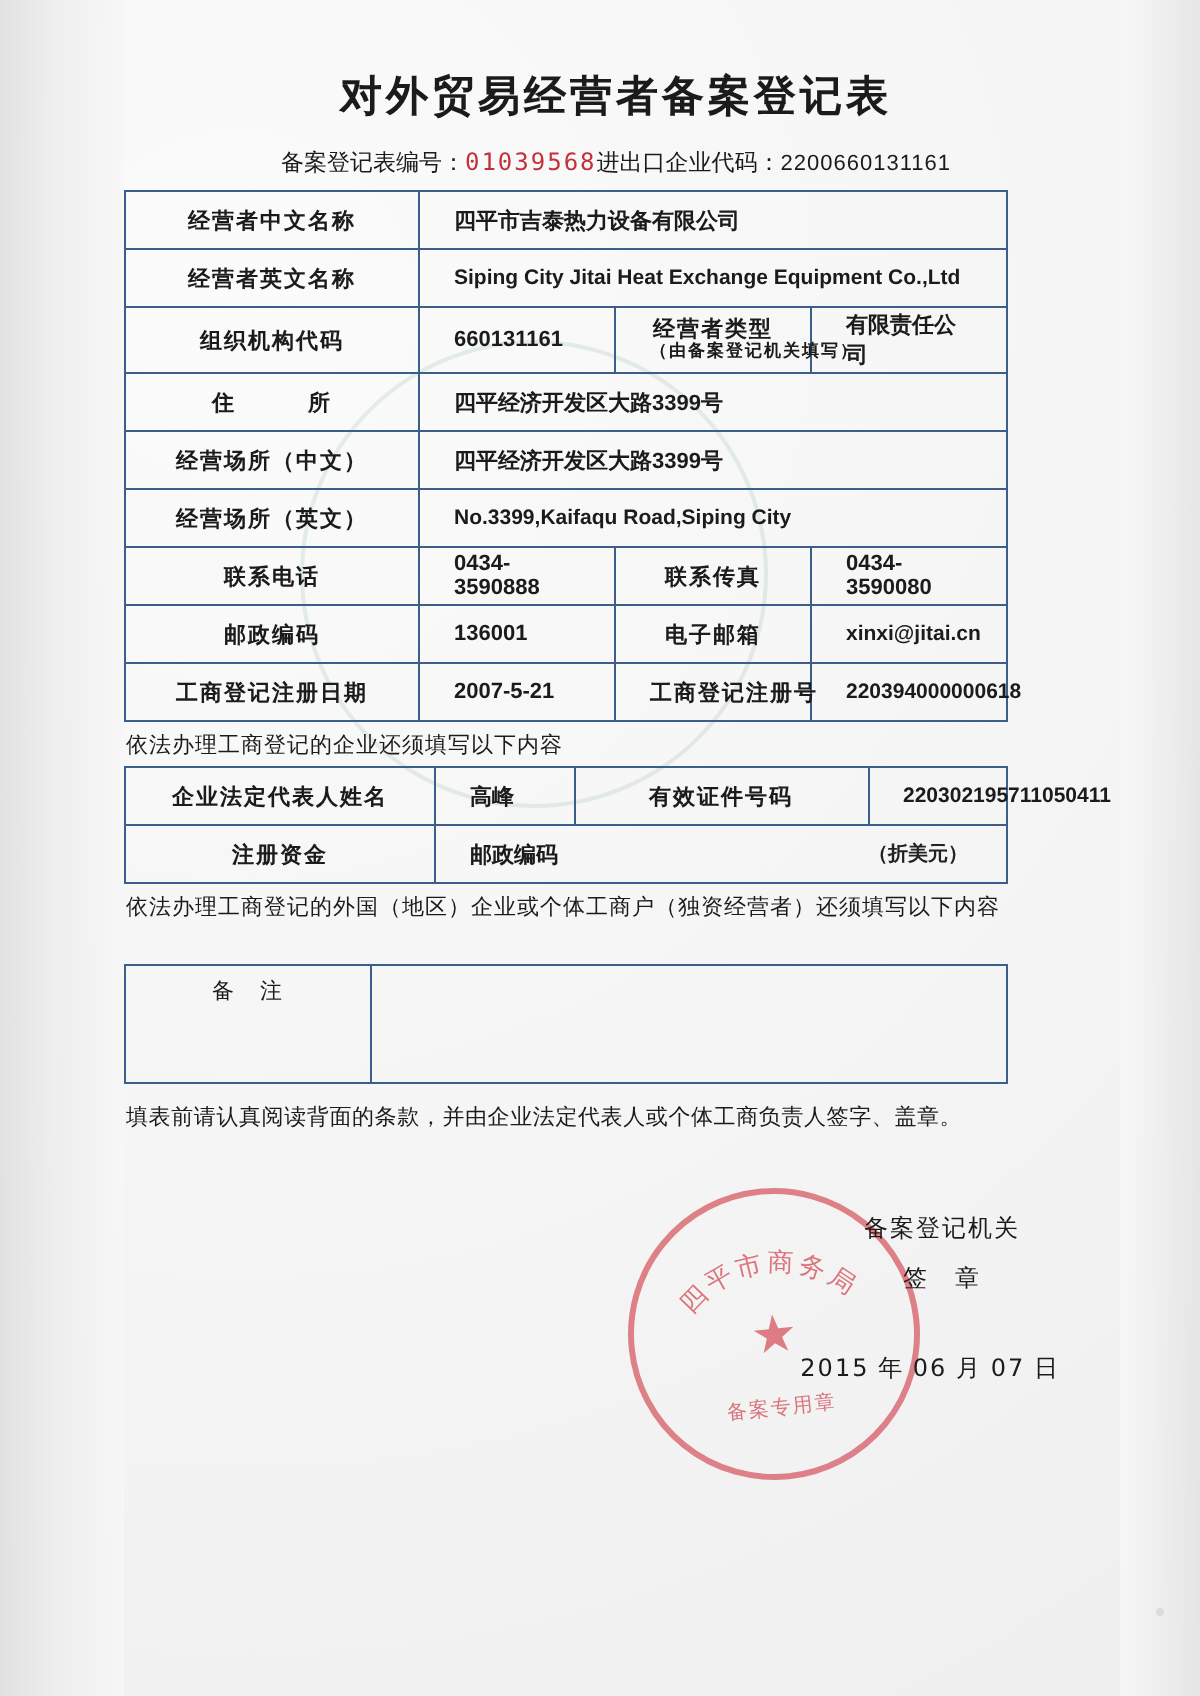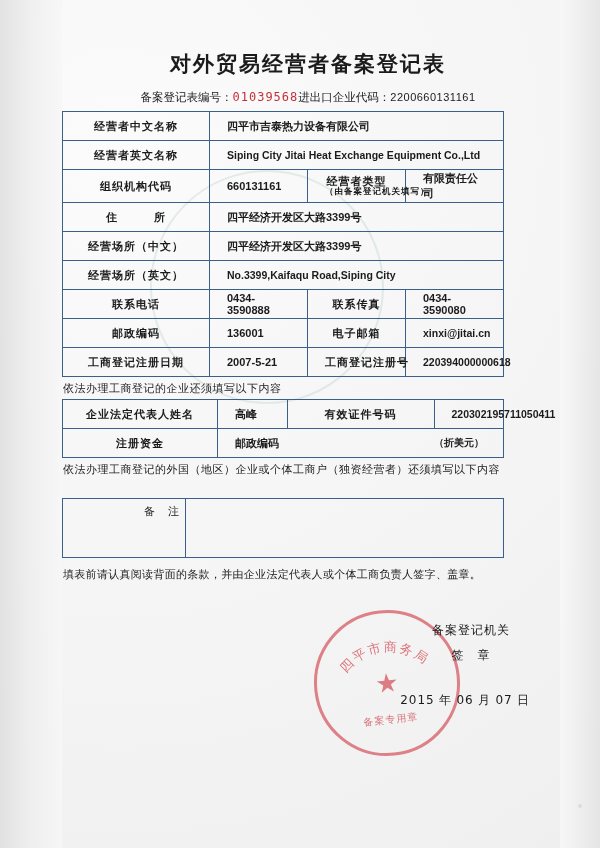--- a/index.html
+++ b/index.html
@@ -30,21 +30,21 @@
   .sheet{
     position:absolute;
     left:58px;top:34px;width:500px;height:788px;
     z-index:2;
   }
   .title{
     text-align:center;
     font-size:21px;
     font-weight:bold;
     letter-spacing:2px;
-    margin:16px 0 12px 0;
+    margin:0 0 12px 0;
     font-family:"DejaVu Sans","Liberation Sans",sans-serif;
   }
   .subrow{
     display:flex;
     justify-content:center;
     align-items:flex-end;
     font-size:11.5px;
     margin:0 6px 6px 6px;
   }
   .subrow .left,.subrow .right{white-space:nowrap;}
@@ -115,21 +115,21 @@
     margin-top:18px;
   }
   .remark-table td{
     border:1px solid #3a5f8a;
     font-size:11px;
     vertical-align:top;
     padding:5px;
   }
   .remark-lbl{
     width:112px;
-    text-align:right;
+    text-align:center;
     letter-spacing:1px;
     vertical-align:middle;
     margin-top:28px;
   }
   .footnote{
     font-size:11px;
     margin:9px 0 0 5px;
     letter-spacing:.3px;
   }
   .sign-area{

